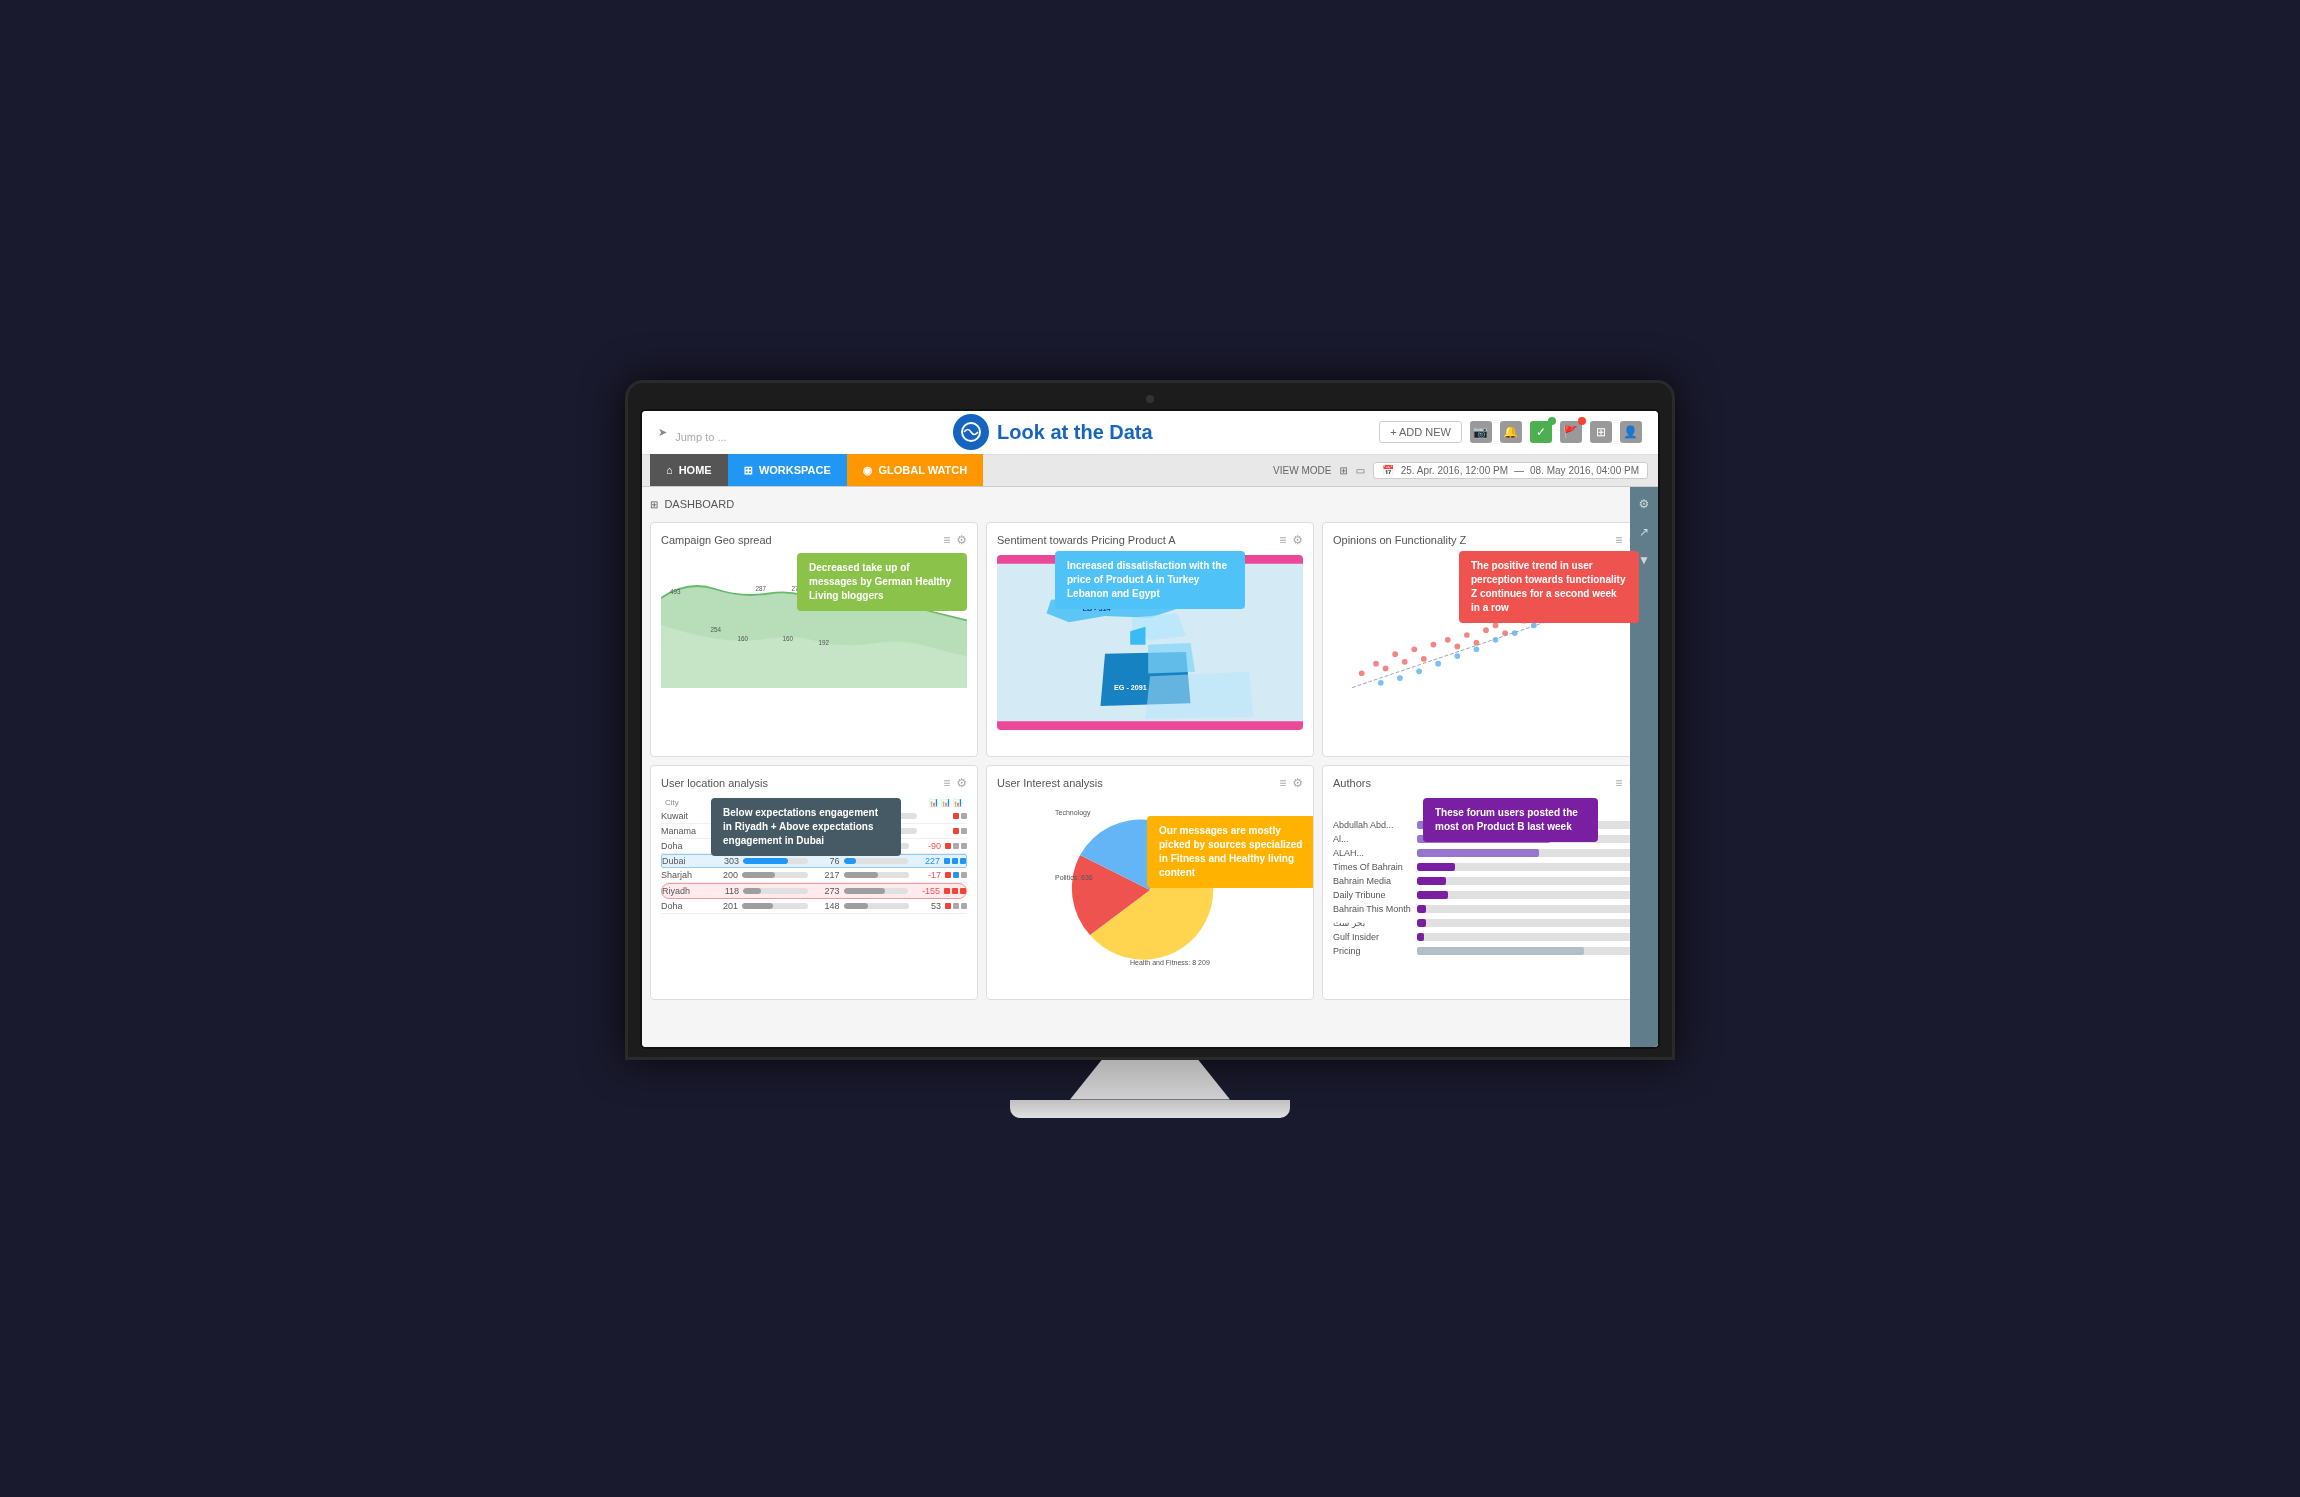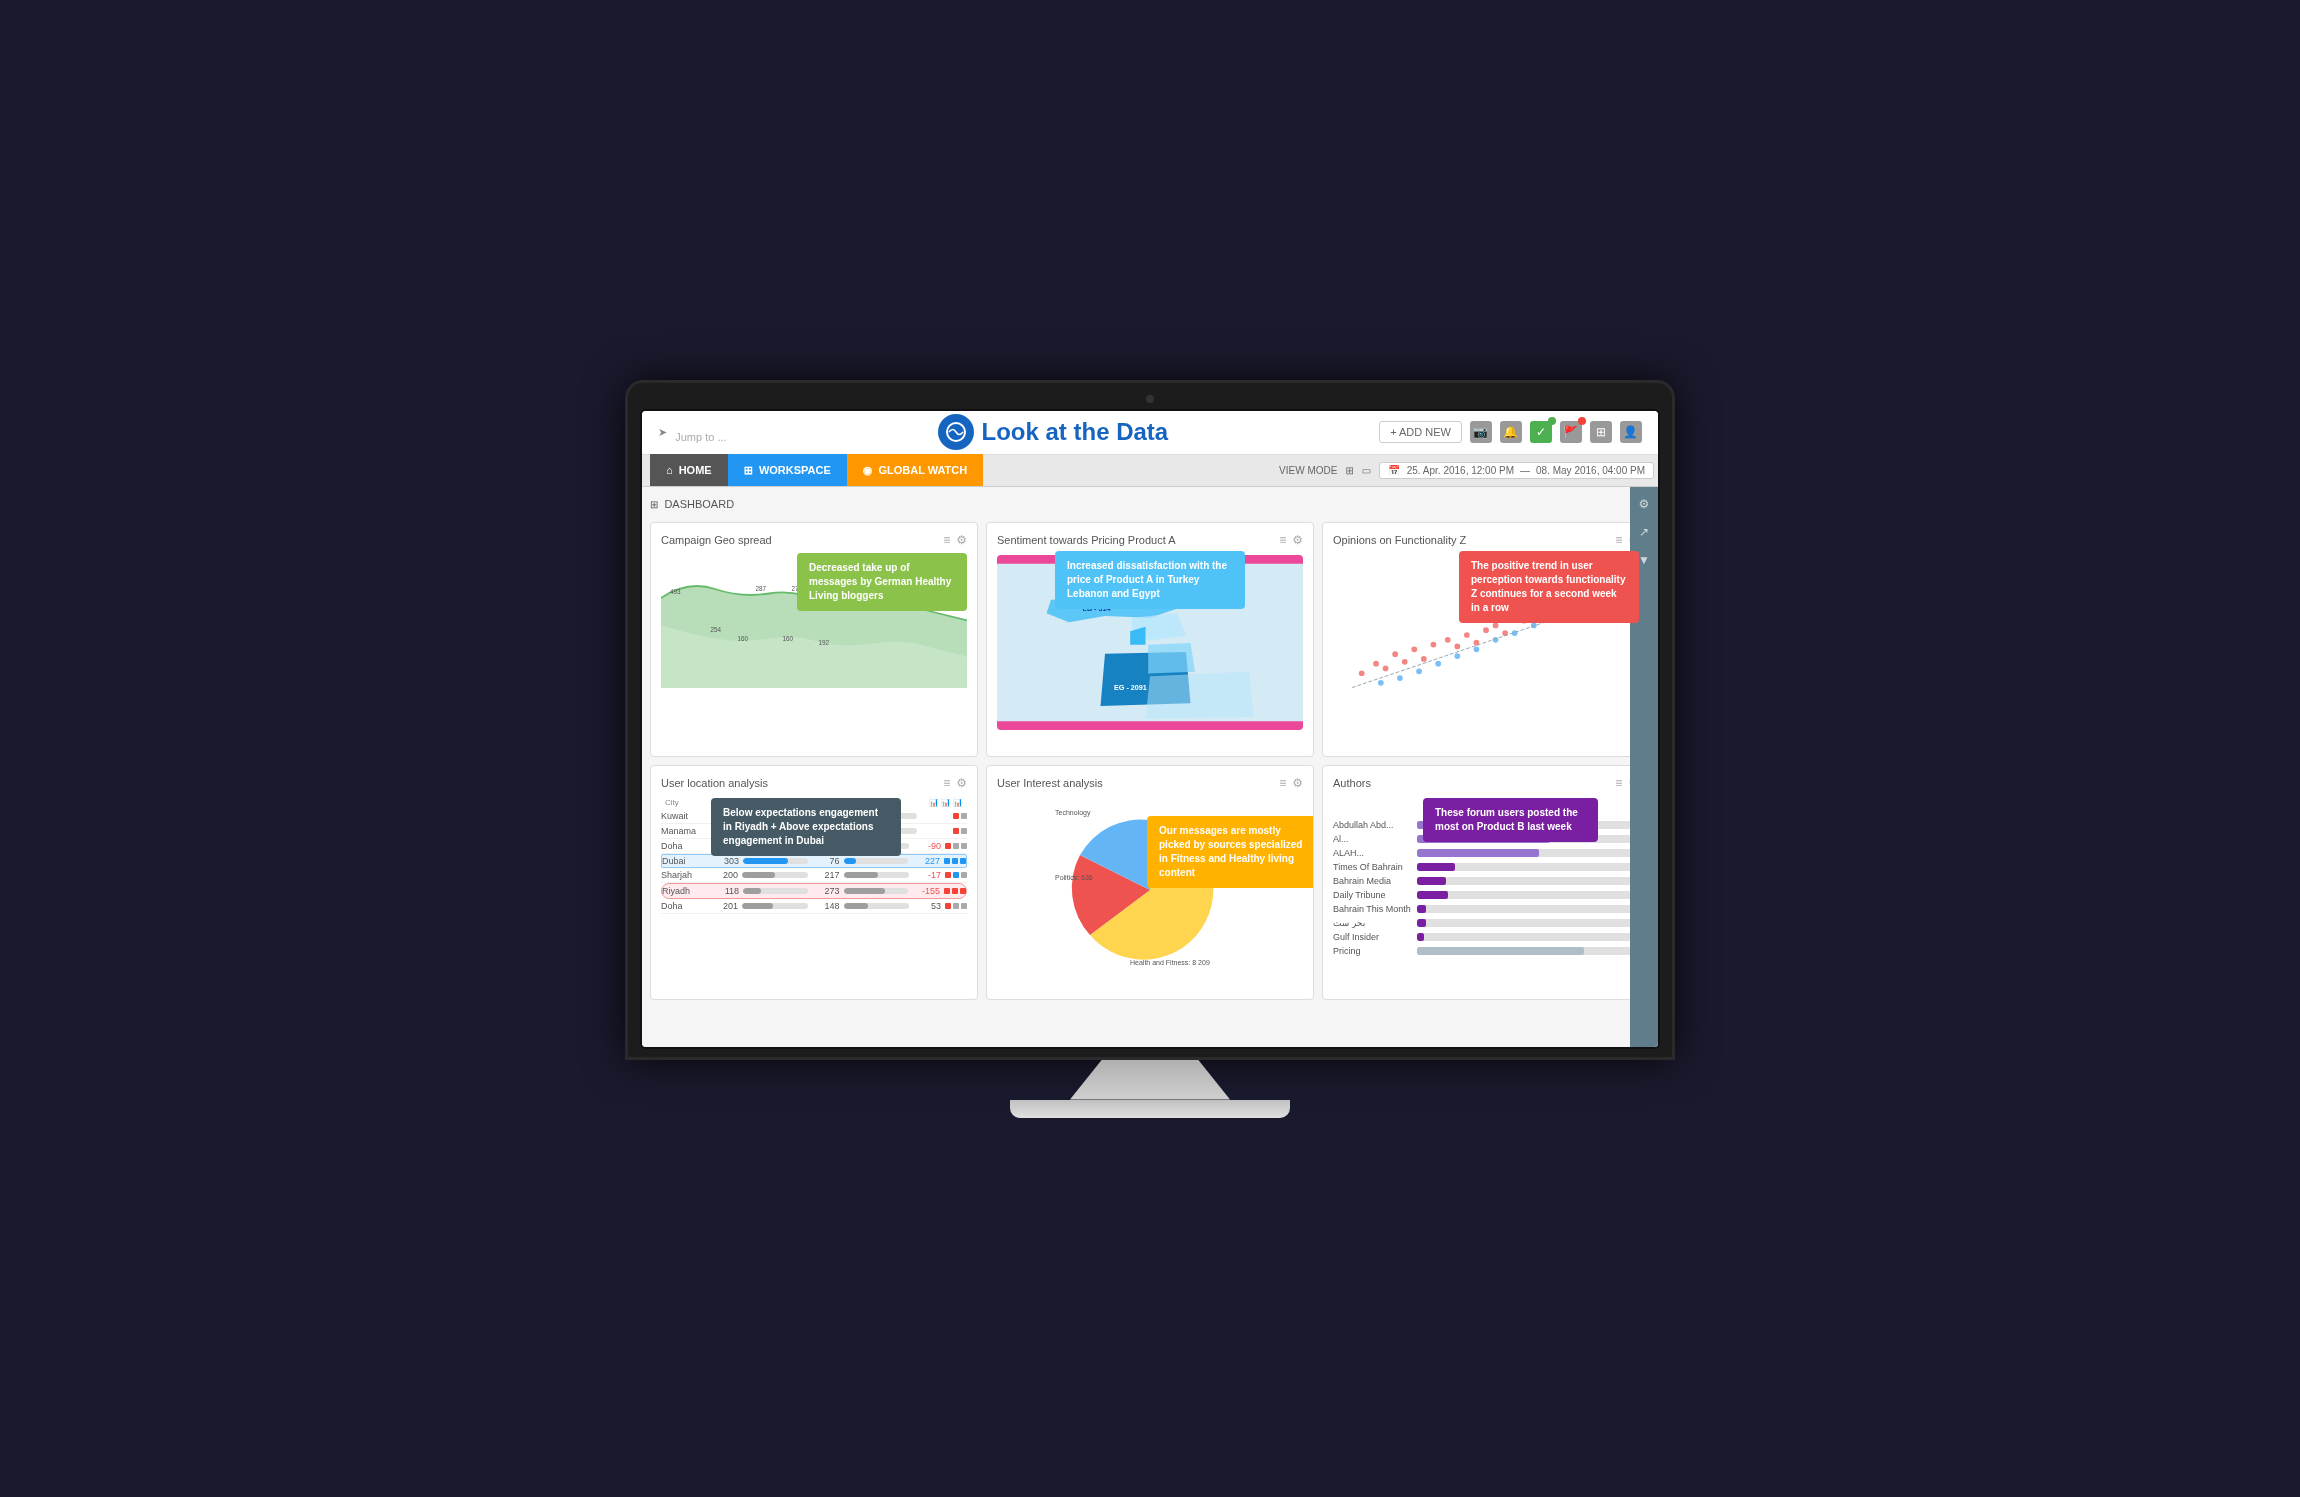--- a/index.html
+++ b/index.html
@@ -83,21 +83,21 @@
       background: #1565C0;
       border-radius: 50%;
       display: flex;
       align-items: center;
       justify-content: center;
       color: white;
       font-size: 16px;
     }
 
     .logo-text {
-      font-size: 24px;
+      font-size: 20px;
       font-weight: bold;
       color: #1565C0;
     }
 
     .top-bar-right {
       display: flex;
       align-items: center;
       gap: 8px;
     }
 
@@ -170,21 +170,21 @@
     .nav-tab.home { background: #555; }
     .nav-tab.workspace { background: #2196F3; }
     .nav-tab.global-watch { background: #FF9800; }
 
     .nav-spacer { flex: 1; }
 
     .nav-right {
       display: flex;
       align-items: center;
       gap: 8px;
-      padding-right: 4px;
+      padding-right: 10px;
       font-size: 10px;
       color: #666;
       text-align: right;
     }
 
     .nav-date-picker {
       background: #fff;
       border: 1px solid #ccc;
       padding: 2px 8px;
       font-size: 10px;

